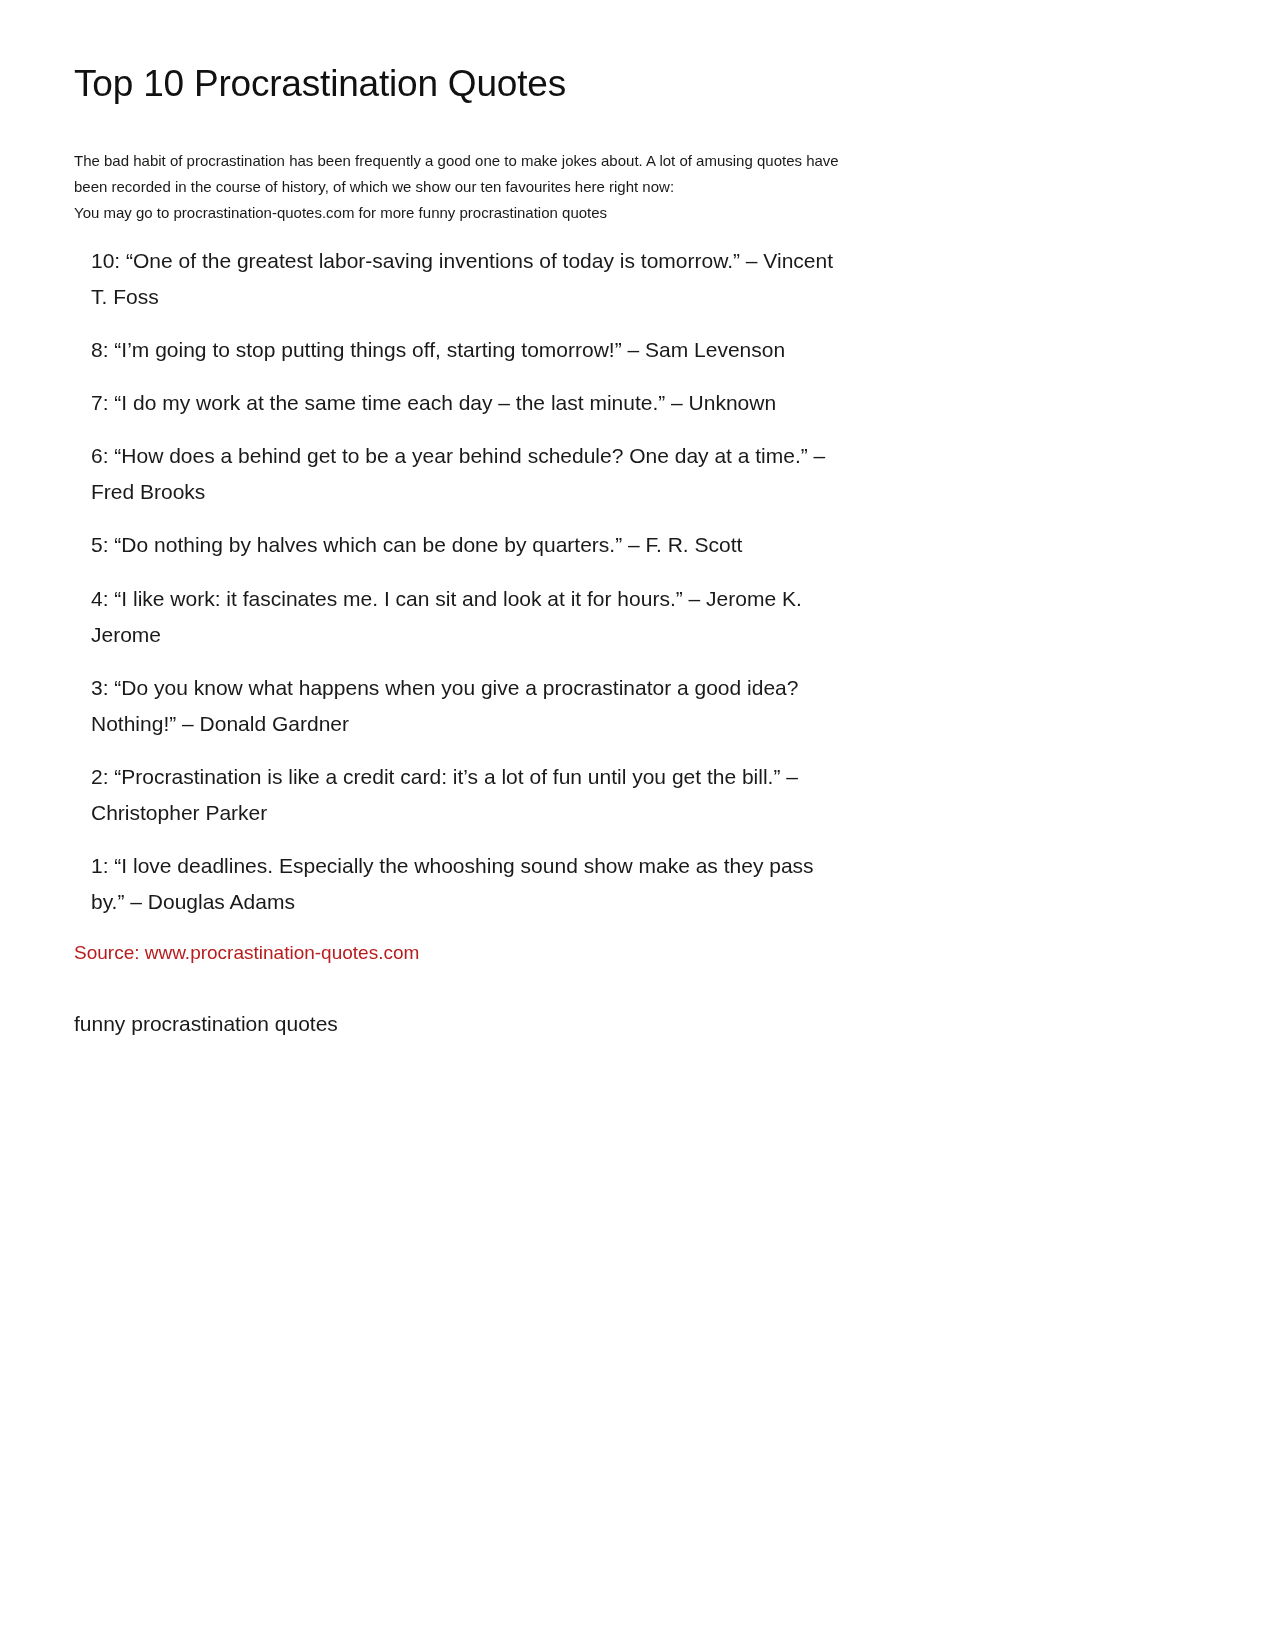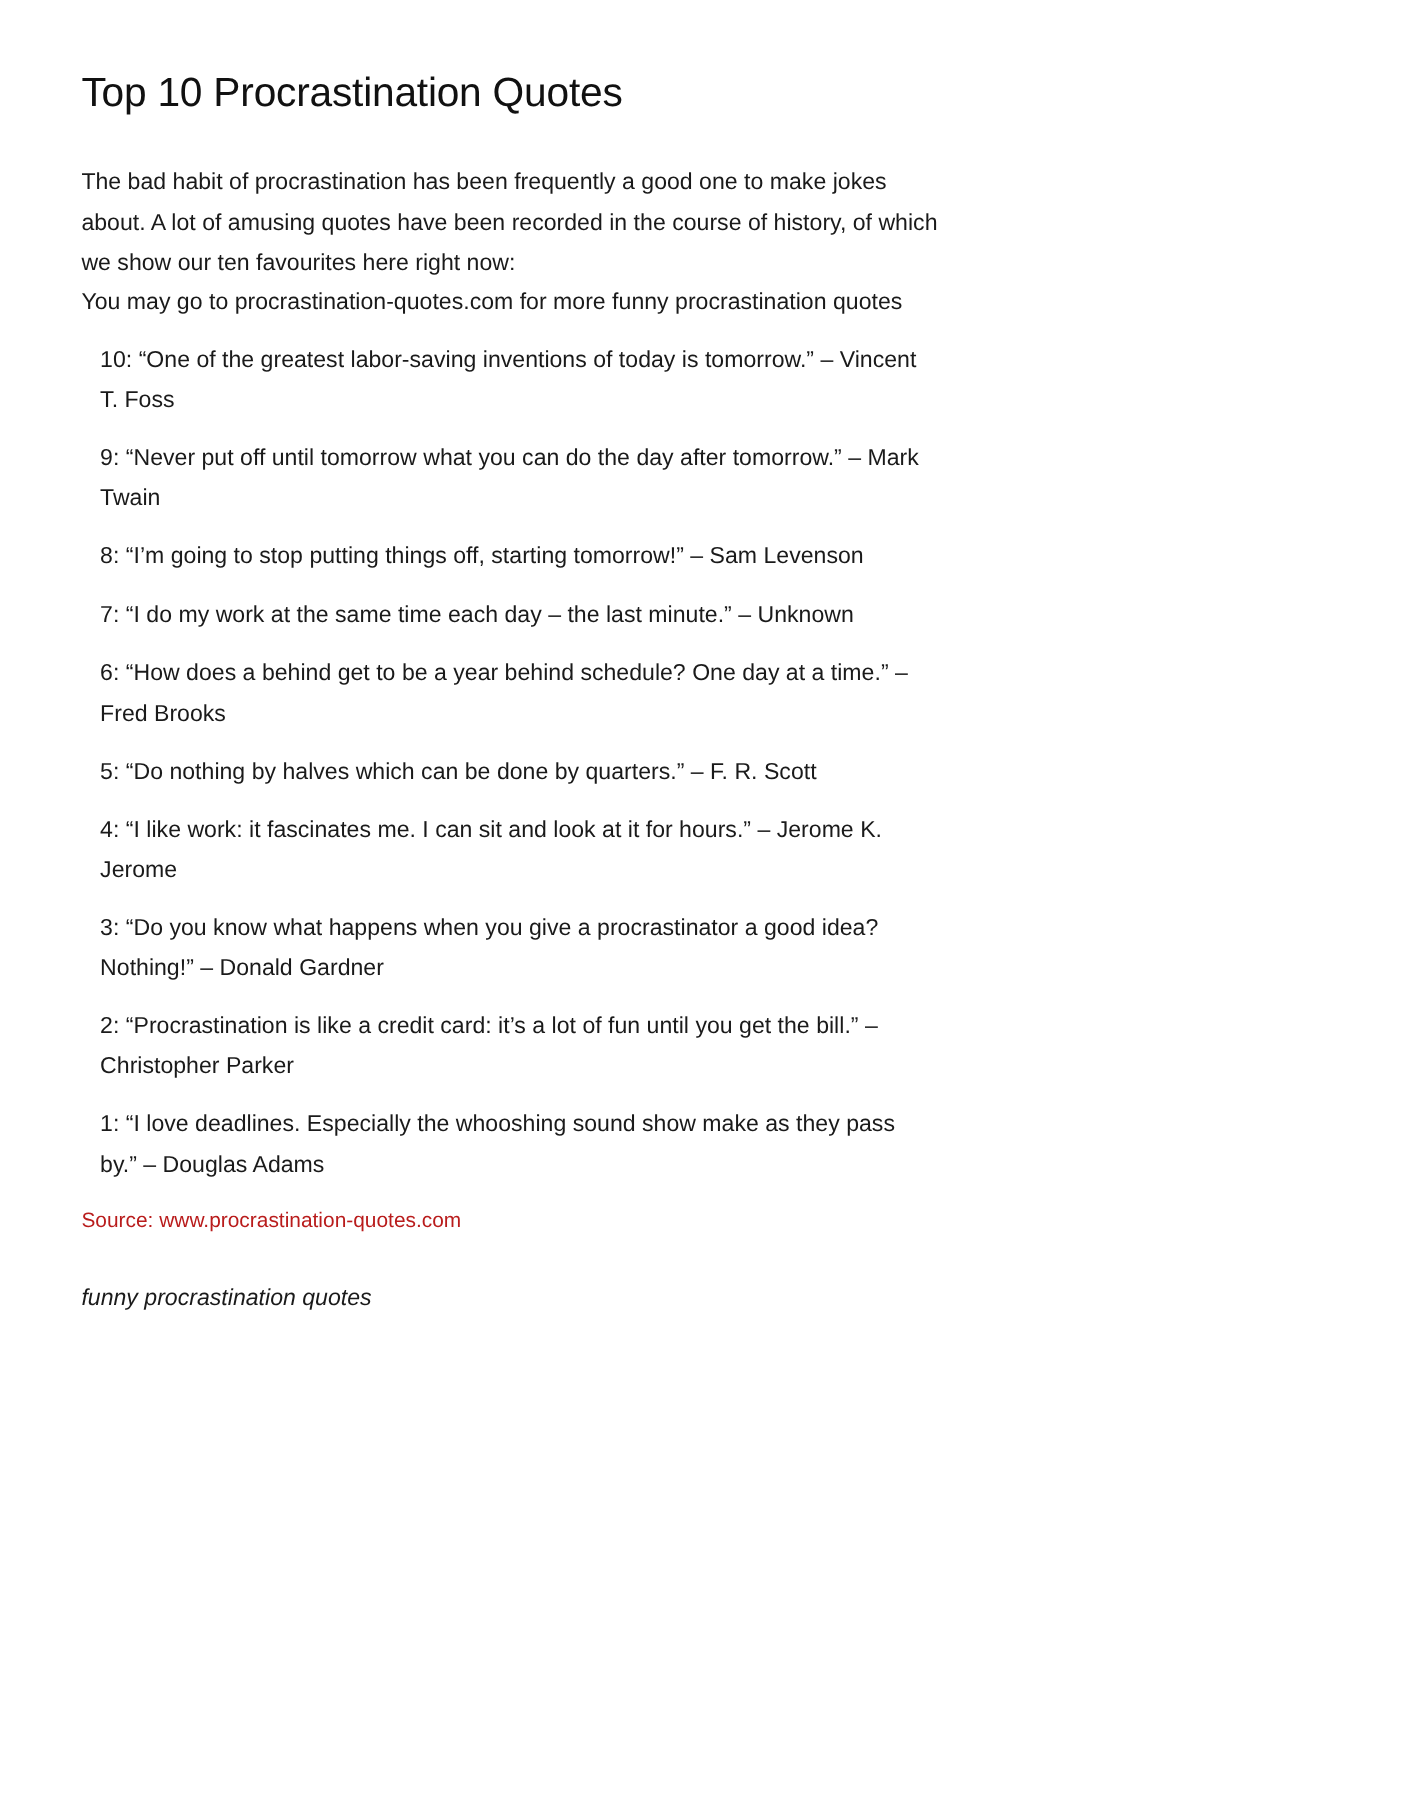--- a/index.html
+++ b/index.html
@@ -23,21 +23,21 @@
   }
   .doc-title {
     font-size: 37px;
     font-weight: 400;
     line-height: 1.2;
     margin: 0 0 42px 0;
     color: #111111;
     letter-spacing: -0.2px;
   }
   .intro {
-    font-size: 21px;
+    font-size: 15px;
     line-height: 1.72;
     margin: 0;
     color: #1a1a1a;
   }
   .quote-list {
     list-style: none;
     margin: 0;
     padding: 0;
   }
   .quote-list li {
@@ -50,37 +50,35 @@
     font-size: 19px;
     line-height: 1.72;
     margin: 0;
     color: #b91c1c;
   }
   .tag-line {
     font-size: 21px;
     line-height: 1.72;
     margin: 36px 0 0 0;
     color: #1a1a1a;
-    font-style: italic;
   }
 </style>
 </head>
 <body>
 
 <div class="page">
 
   <h1 class="doc-title">Top 10 Procrastination Quotes</h1>
 
   <p class="intro">The bad habit of procrastination has been frequently a good one to make jokes about. A lot of amusing quotes have been recorded in the course of history, of which we show our ten favourites here right now:</p>
 
   <p class="intro">You may go to procrastination-quotes.com for more funny procrastination quotes</p>
 
   <ul class="quote-list">
     <li>10: “One of the greatest labor-saving inventions of today is tomorrow.” – Vincent T. Foss</li>
-    <li>9: “Never put off until tomorrow what you can do the day after tomorrow.” – Mark Twain</li>
     <li>8: “I’m going to stop putting things off, starting tomorrow!” – Sam Levenson</li>
     <li>7: “I do my work at the same time each day – the last minute.” – Unknown</li>
     <li>6: “How does a behind get to be a year behind schedule? One day at a time.” – Fred Brooks</li>
     <li>5: “Do nothing by halves which can be done by quarters.” – F. R. Scott</li>
     <li>4: “I like work: it fascinates me. I can sit and look at it for hours.” – Jerome K. Jerome</li>
     <li>3: “Do you know what happens when you give a procrastinator a good idea? Nothing!” – Donald Gardner</li>
     <li>2: “Procrastination is like a credit card: it’s a lot of fun until you get the bill.” – Christopher Parker</li>
     <li>1: “I love deadlines. Especially the whooshing sound show make as they pass by.” – Douglas Adams</li>
   </ul>
 

